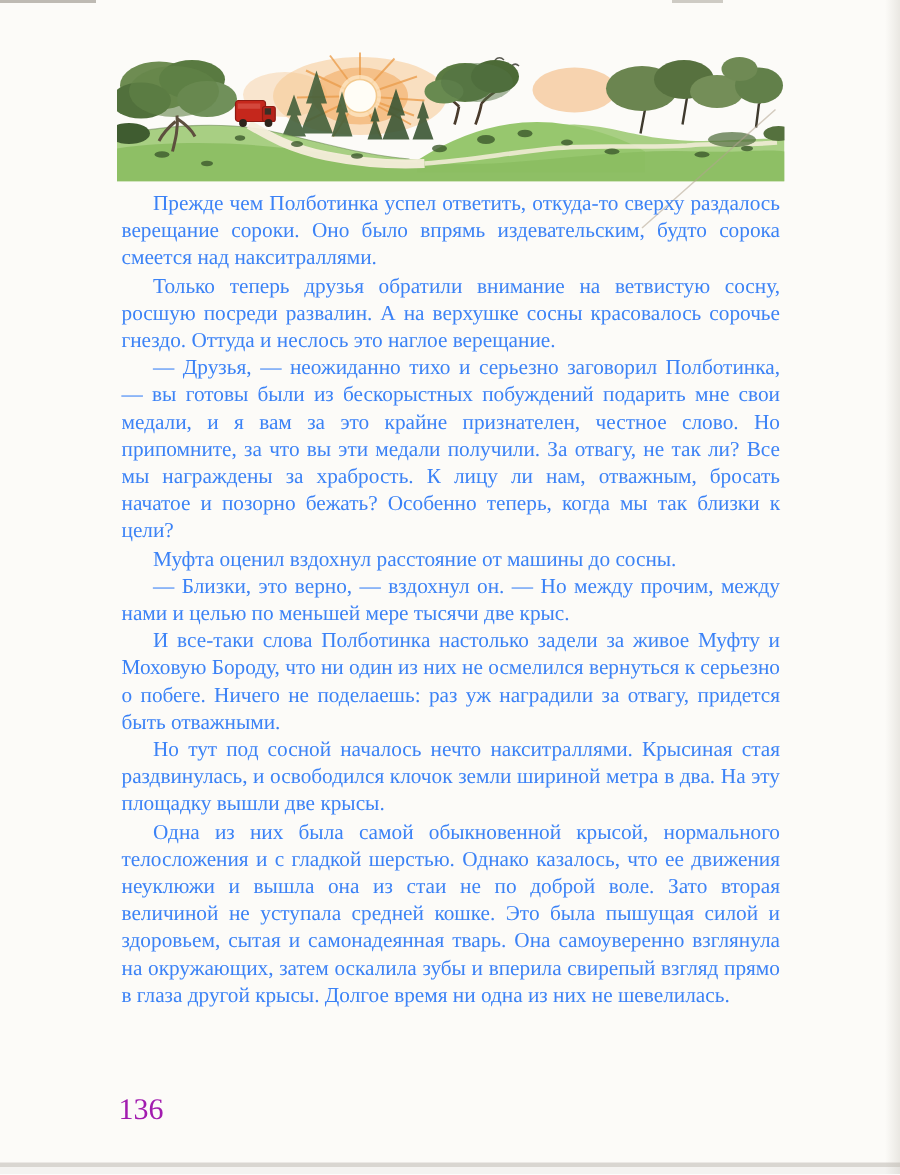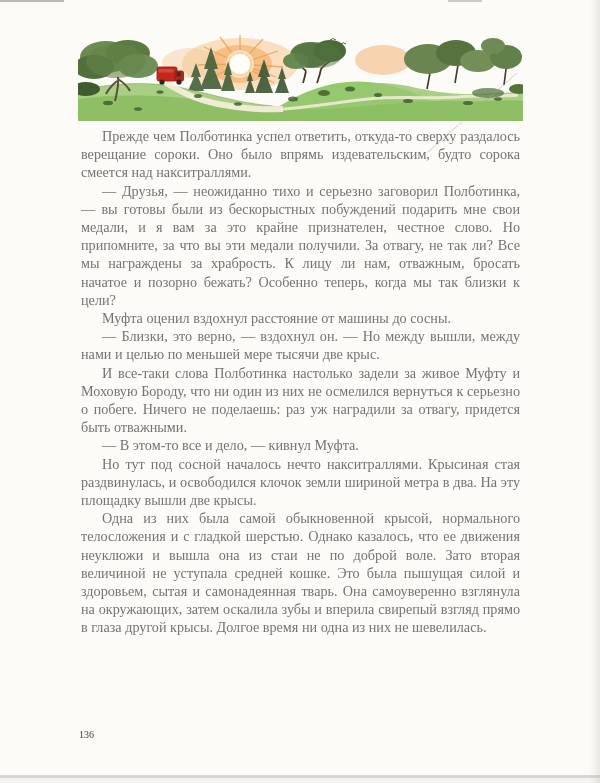--- a/index.html
+++ b/index.html
@@ -5,24 +5,24 @@
   html,body { margin:0; padding:0; background:#ffffff; }
   .page {
     position:relative; width:600px; height:783px;
     background:#fcfbf8; overflow:hidden;
     font-family:"Liberation Serif","DejaVu Serif",serif;
   }
   .illustration { position:absolute; left:78px; top:33px; width:445px; height:88px; }
   .text-block { position:absolute; left:81px; top:127px; width:439px; }
   .text-block p {
     margin:0; text-indent:21px; text-align:justify;
-    font-size:14.2px; line-height:18.2px; color:#737373;
+    font-size:14.2px; line-height:18.2px; color:#3b82f6;
     hyphens:auto; -webkit-hyphens:auto;
   }
-  .page-number { position:absolute; left:79px; top:729px; font-size:10px; color:#404040; }
+  .page-number { position:absolute; left:79px; top:729px; font-size:20px; color:#a21caf; }
   .scratch { position:absolute; left:0; top:0; width:600px; height:783px; pointer-events:none; }
   .edge-top-left { position:absolute; left:0; top:0; width:64px; height:2px; background:#a9a49c; opacity:.75; }
   .edge-top-right { position:absolute; left:448px; top:0; width:34px; height:2px; background:#b5b0a8; opacity:.65; }
   .edge-bottom { position:absolute; left:0; top:775px; width:600px; height:3px; background:#d9d6d1; }
   .edge-bottom-below { position:absolute; left:0; top:778px; width:600px; height:5px; background:#f4f3f1; }
   .edge-right { position:absolute; right:0; top:0; width:10px; height:783px;
     background:linear-gradient(to right, rgba(185,180,170,0), rgba(185,180,170,.28)); }
 </style>
 </head>
 <body>
@@ -134,23 +134,23 @@
       <ellipse cx="441" cy="56" rx="10" ry="5" fill="#55713e"></ellipse>
     </g>
   </svg>
 
   <svg class="scratch" viewBox="0 0 600 783">
     <line x1="517" y1="73" x2="428" y2="152" stroke="#b3a490" stroke-width="1" opacity="0.55"></line>
   </svg>
 
   <div class="text-block">
     <p>Прежде чем Полботинка успел ответить, откуда-то сверху раздалось верещание сороки. Оно было впрямь издевательским, будто сорока смеется над накситраллями.</p>
+    <p>Только теперь друзья обратили внимание на ветвистую сосну, росшую посреди развалин. А на верхушке сосны красовалось сорочье гнездо. Оттуда и неслось это наглое верещание.</p>
     <p>— Друзья, — неожиданно тихо и серьезно заговорил Полботинка, — вы готовы были из бескорыстных побуждений подарить мне свои медали, и я вам за это крайне признателен, честное слово. Но припомните, за что вы эти медали получили. За отвагу, не так ли? Все мы награждены за храбрость. К лицу ли нам, отважным, бросать начатое и позорно бежать? Особенно теперь, когда мы так близки к цели?</p>
     <p>Муфта оценил вздохнул расстояние от машины до сосны.</p>
-    <p>— Близки, это верно, — вздохнул он. — Но между вышли, между нами и целью по меньшей мере тысячи две крыс.</p>
+    <p>— Близки, это верно, — вздохнул он. — Но между прочим, между нами и целью по меньшей мере тысячи две крыс.</p>
     <p>И все-таки слова Полботинка настолько задели за живое Муфту и Моховую Бороду, что ни один из них не осмелился вернуться к серьезно о побеге. Ничего не поделаешь: раз уж наградили за отвагу, придется быть отважными.</p>
-    <p>— В этом-то все и дело, — кивнул Муфта.</p>
     <p>Но тут под сосной началось нечто накситраллями. Крысиная стая раздвинулась, и освободился клочок земли шириной метра в два. На эту площадку вышли две крысы.</p>
     <p>Одна из них была самой обыкновенной крысой, нормального телосложения и с гладкой шерстью. Однако казалось, что ее движения неуклюжи и вышла она из стаи не по доброй воле. Зато вторая величиной не уступала средней кошке. Это была пышущая силой и здоровьем, сытая и самонадеянная тварь. Она самоуверенно взглянула на окружающих, затем оскалила зубы и вперила свирепый взгляд прямо в глаза другой крысы. Долгое время ни одна из них не шевелилась.</p>
   </div>
 
   <div class="page-number">136</div>
 </div>
 
 </body></html>

